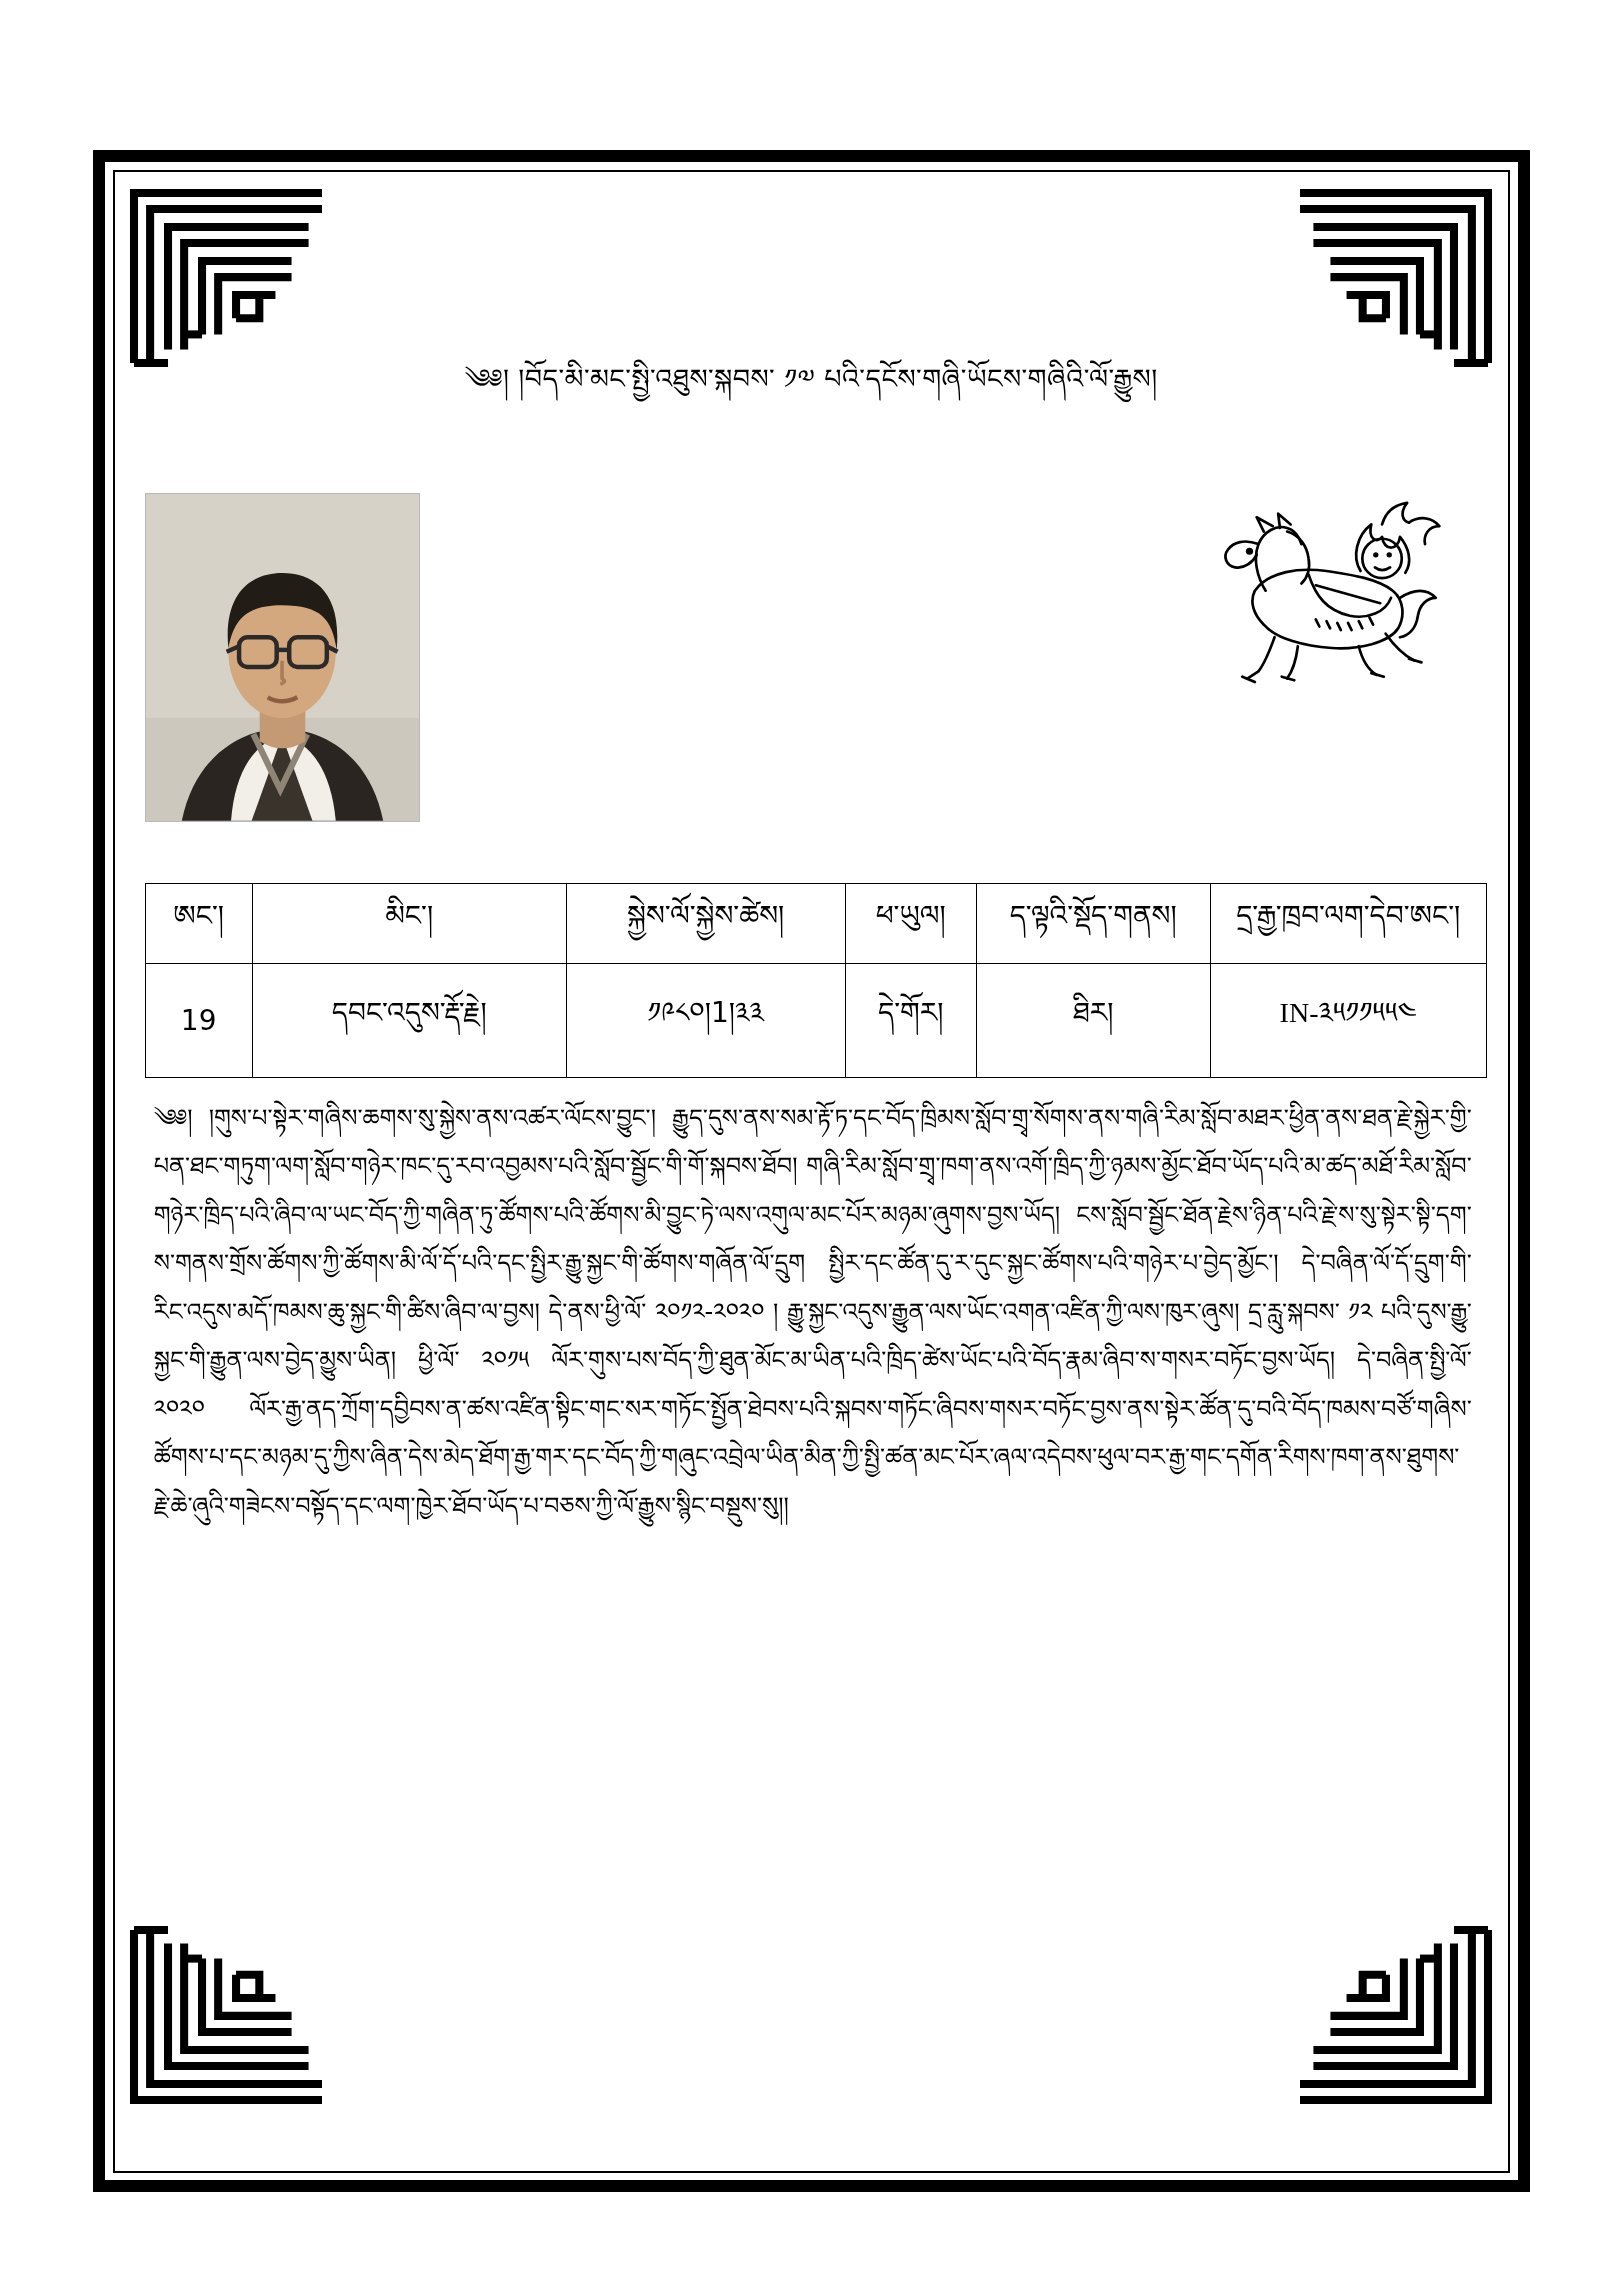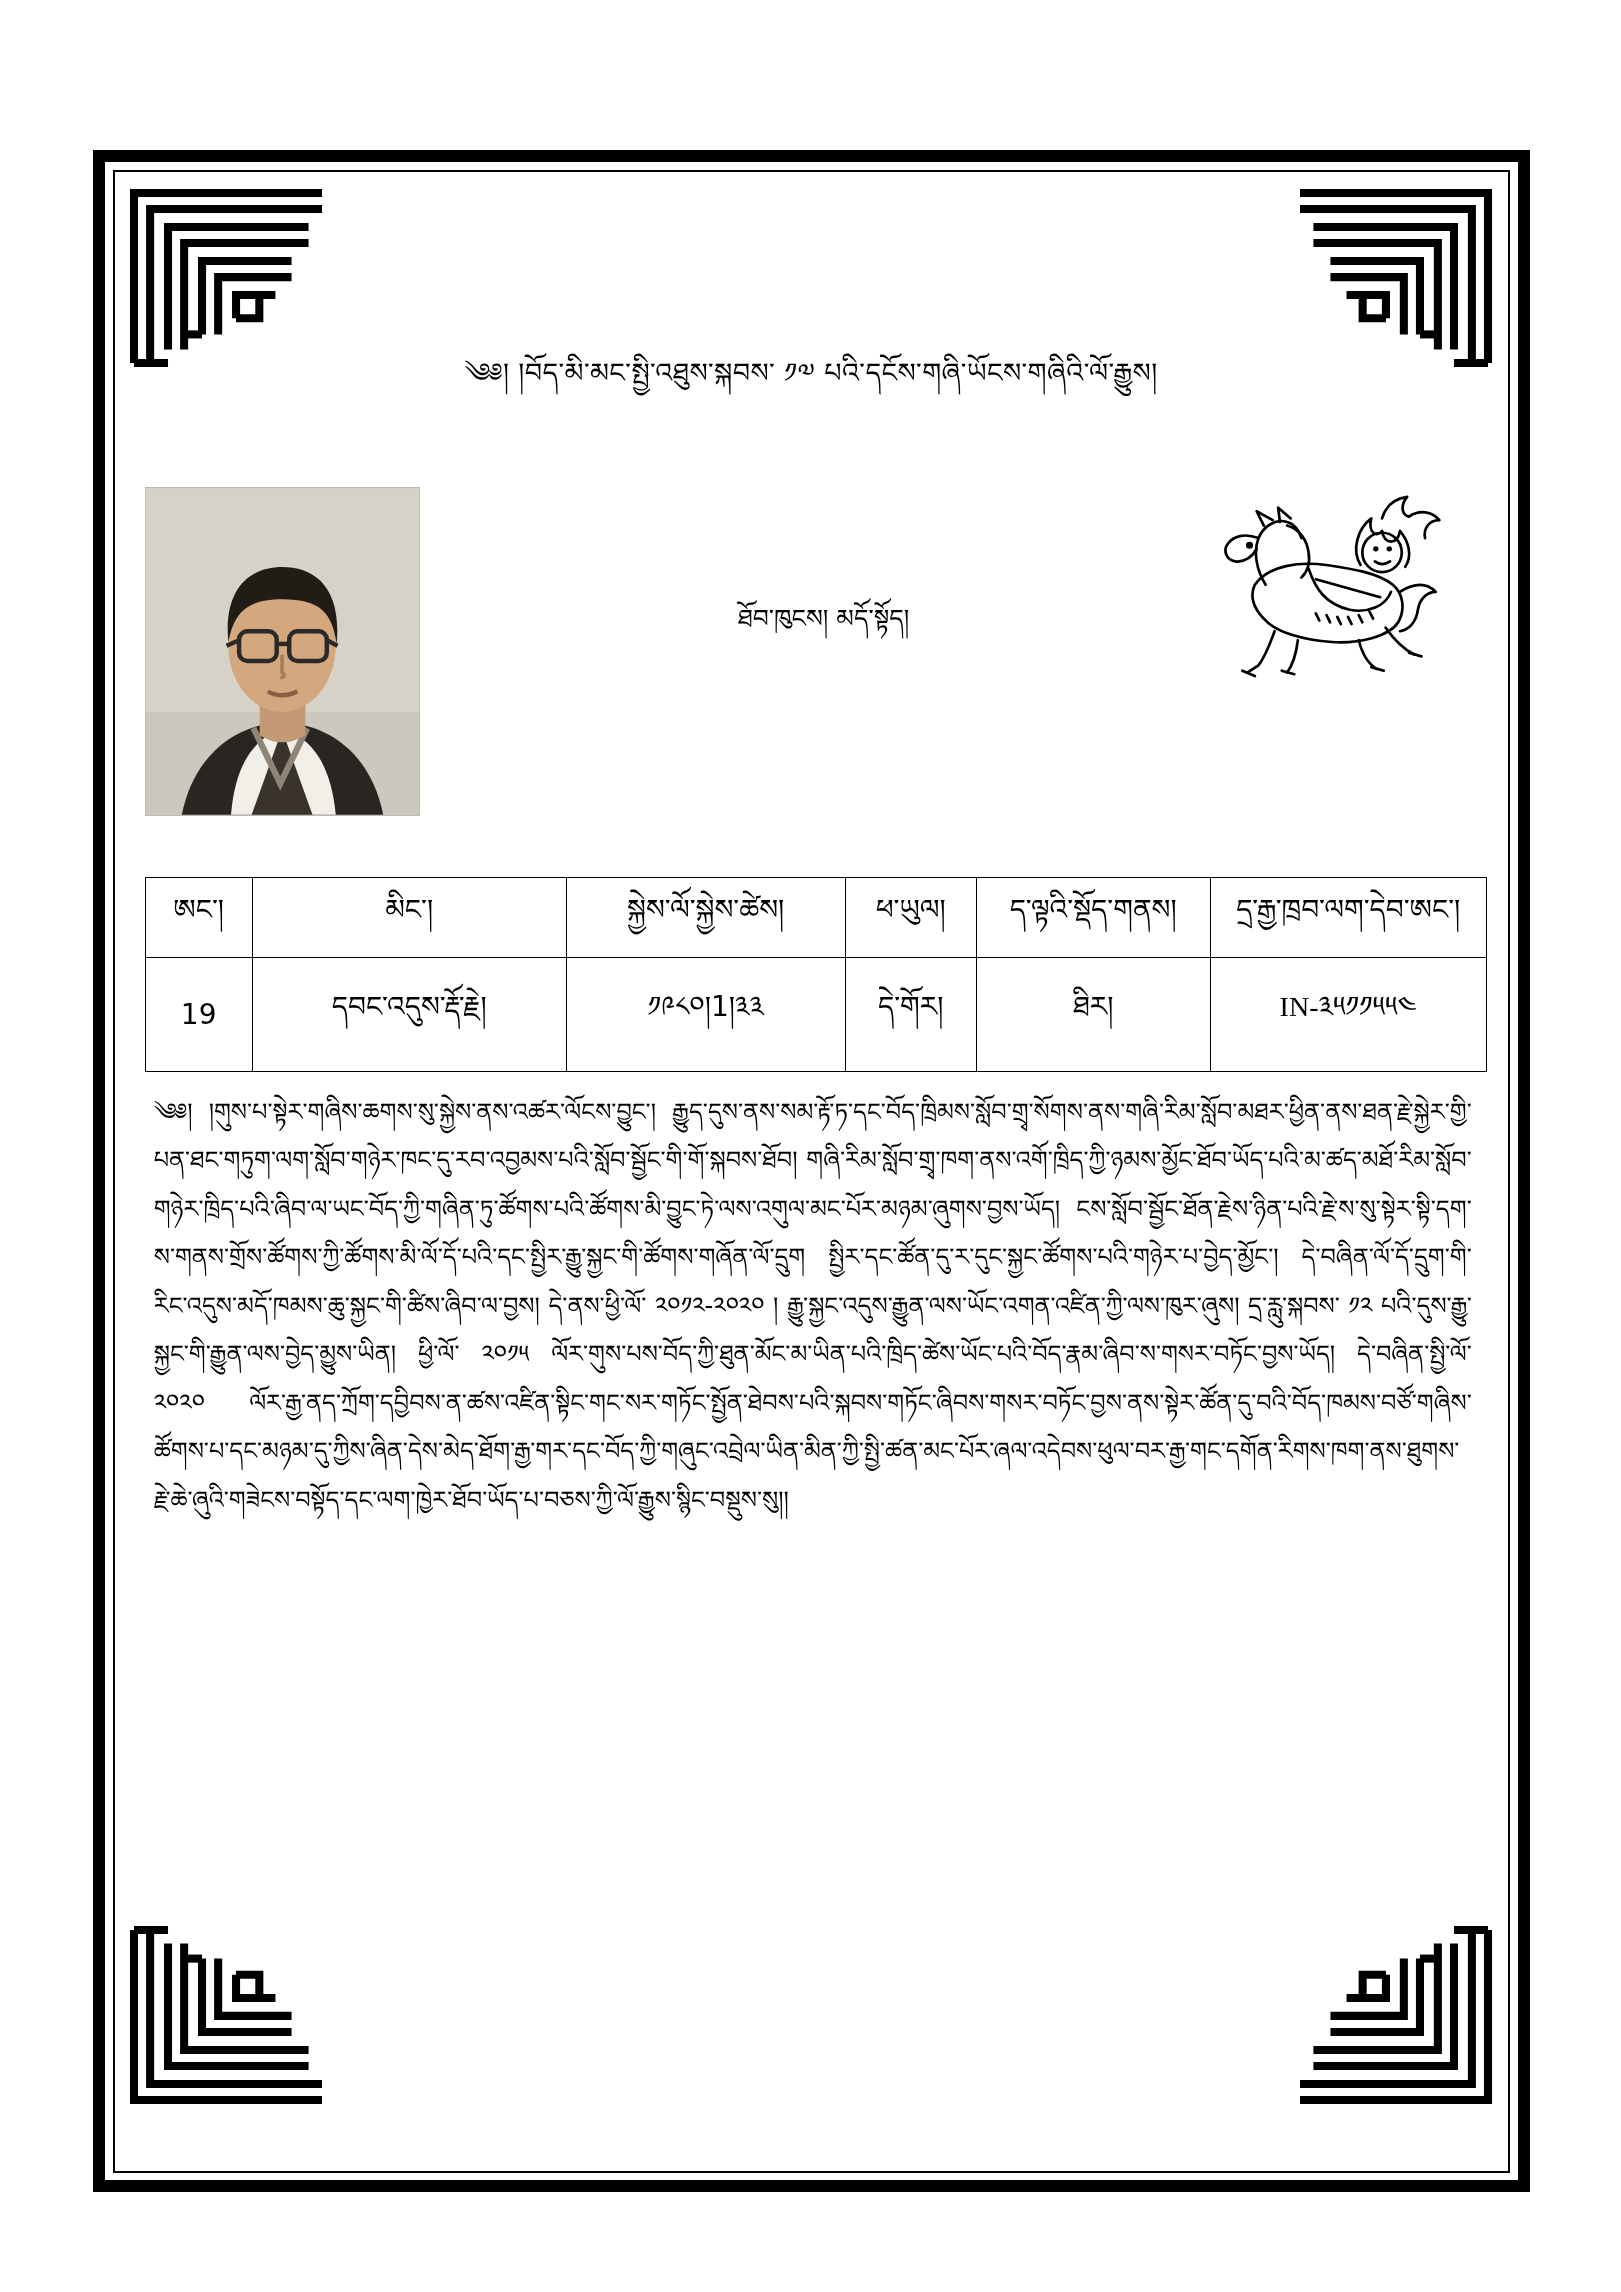--- a/index.html
+++ b/index.html
@@ -47,21 +47,21 @@
   .corner svg { display: block; width: 100%; height: 100%; }
   .corner-tl { left: 125px; top: 184px; }
   .corner-tr { right: 125px; top: 184px; transform: scaleX(-1); }
   .corner-bl { left: 125px; bottom: 184px; transform: scaleY(-1); }
   .corner-br { right: 125px; bottom: 184px; transform: scale(-1,-1); }
 
   
   .content {
     position: absolute;
     left: 134px;
-    top: 183px;
+    top: 189px;
     width: 1354px;
     height: 1958px;
     text-decoration: underline;
   }
 
   .title-line {
     position: absolute;
     left: 0;
     top: 170px;
     width: 100%;
@@ -246,21 +246,20 @@
           <path d="M146 174 L160 174"></path>
           <path d="M104 170 L90 176"></path>
           <path d="M202 170 L214 176"></path>
         </g>
 
         <path d="M152 186 L152 206 Q158 210 150 212" fill="none" stroke="#a87d57" stroke-width="4"></path>
         <path d="M136 227 Q152 236 169 227" fill="none" stroke="#8f5c44" stroke-width="5"></path>
       </svg>
     </div>
 
-    <div class="subject-line">ཐོབ་ཁུངས། མདོ་སྟོད།</div>
 
     <div class="emblem">
       <svg viewBox="0 0 290 230" xmlns="http://www.w3.org/2000/svg">
         <g fill="none" stroke="#000" stroke-width="3" stroke-linejoin="round" stroke-linecap="round">
 
           <path d="M60 118 C76 96 110 92 140 96 C166 100 196 104 214 118 C226 128 228 146 220 160 C210 176 176 184 146 182 C116 180 84 172 70 156 C58 144 54 130 60 118 Z"></path>
 
           <path d="M120 100 C128 124 140 140 166 146 C186 150 206 142 212 126"></path>
           <path d="M128 112 L200 132"></path>
 

